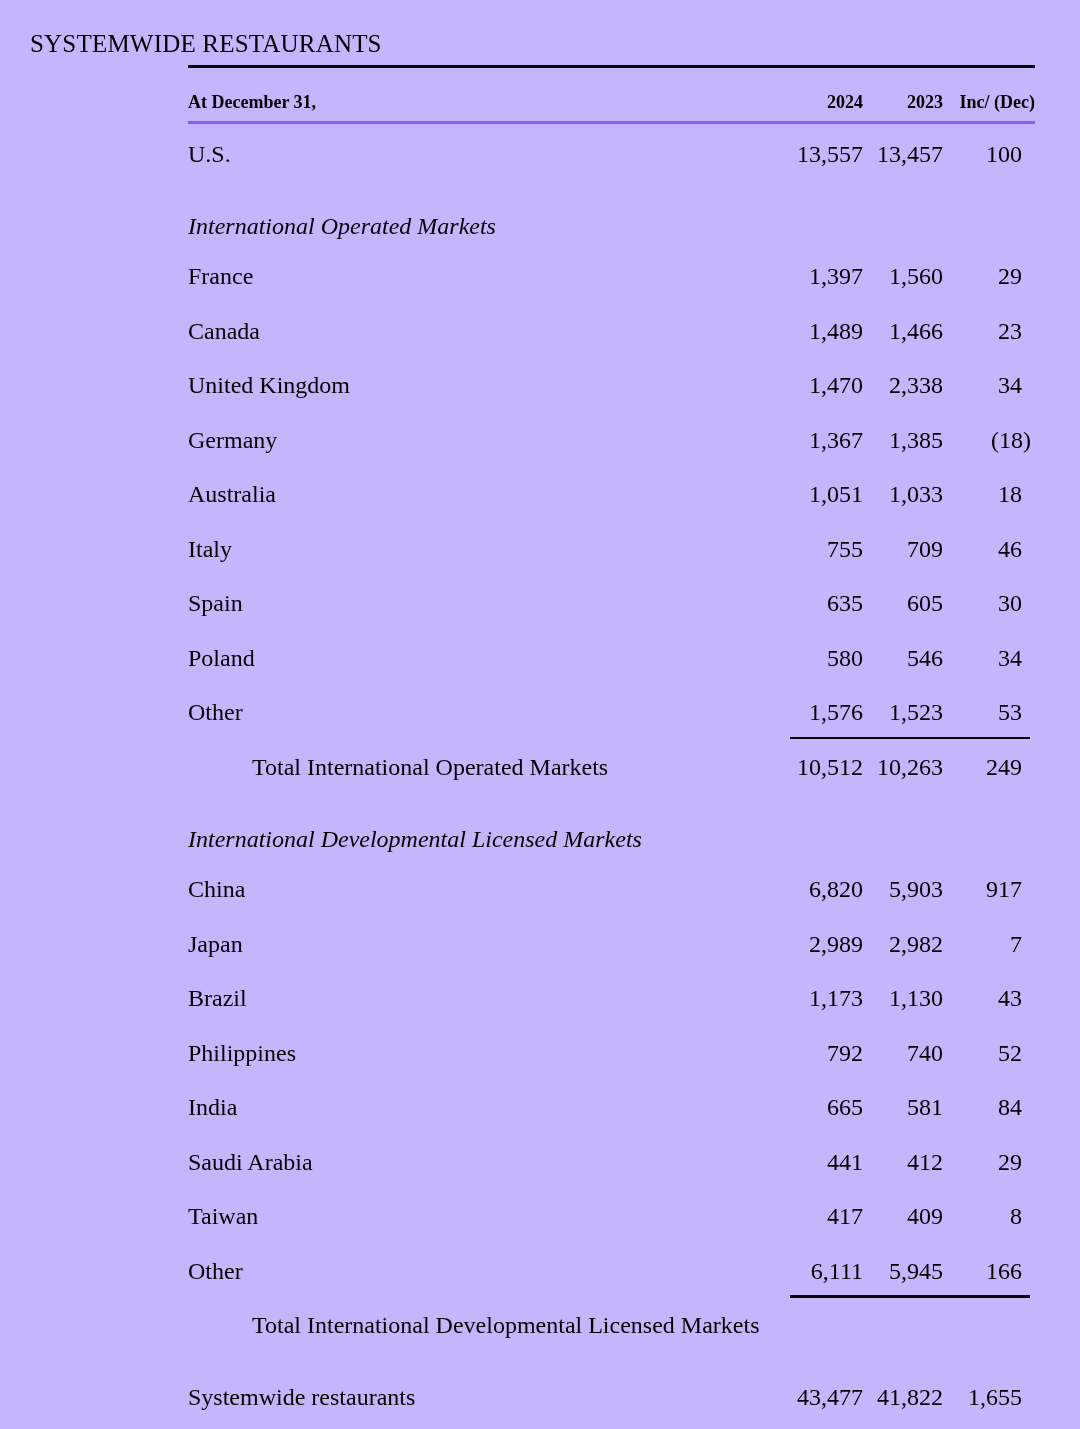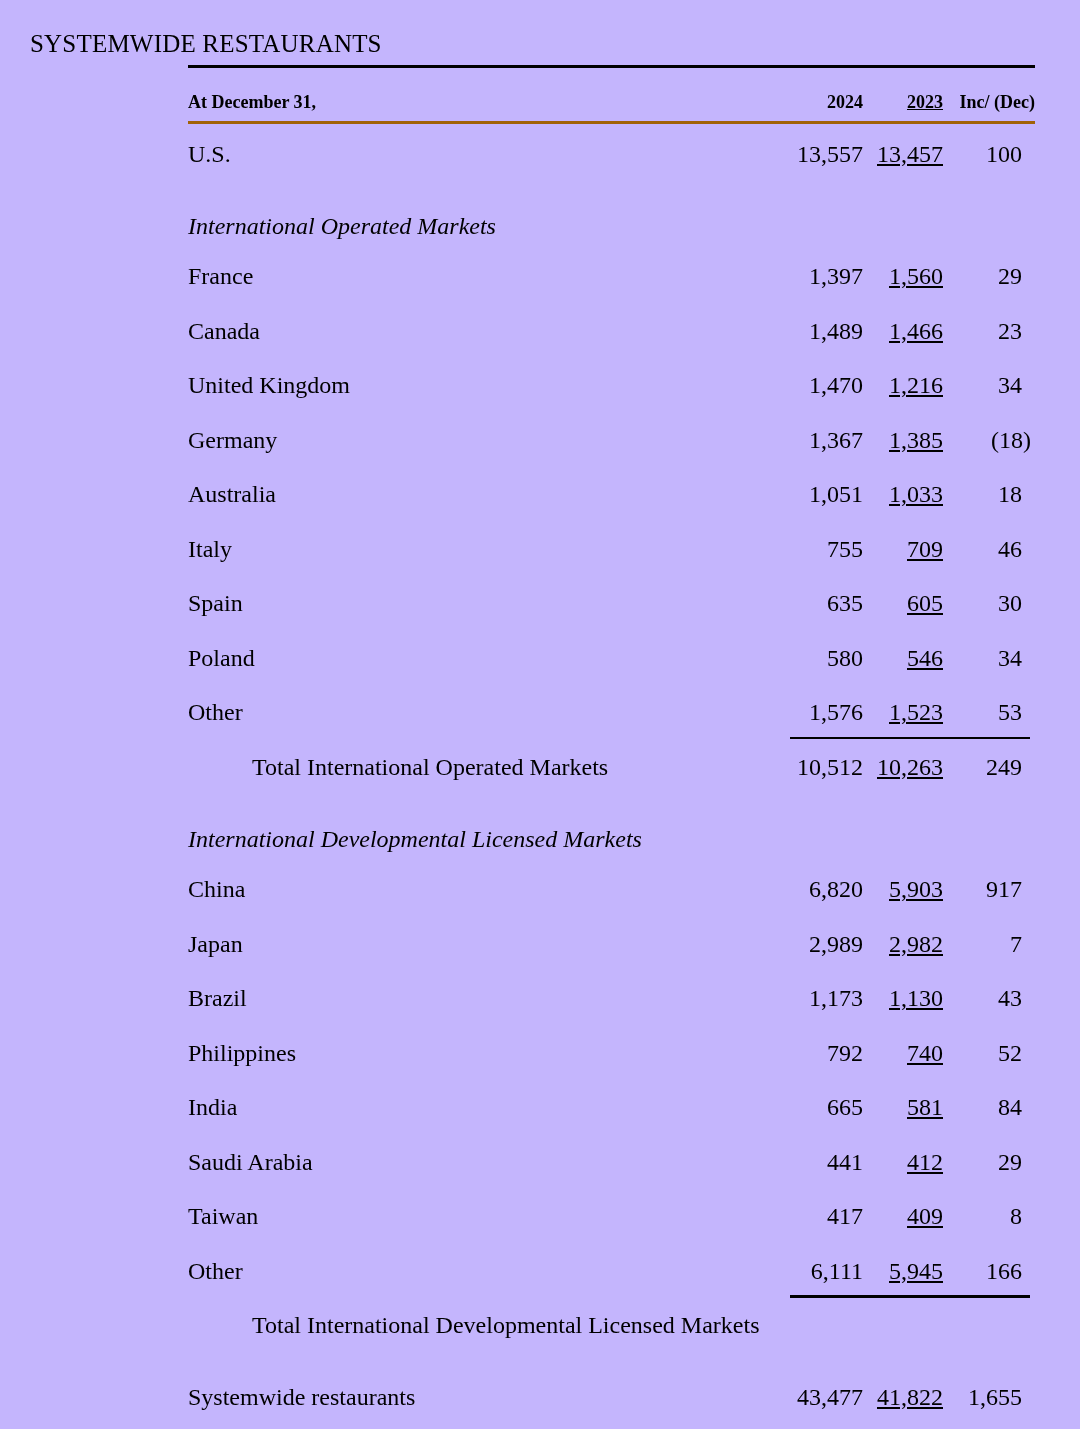--- a/index.html
+++ b/index.html
@@ -28,36 +28,36 @@
     top: 65px;
     width: 847px;
     font-size: 24px;
   }
   .rule-top { height: 3px; background: #000; }
   .header-row {
     display: flex;
     align-items: flex-end;
     height: 56px;
     box-sizing: border-box;
-    border-bottom: 3px solid #a16207;
+    border-bottom: 3px solid #8b5cf6;
     padding-bottom: 8px;
     font-weight: bold;
     font-size: 18px;
   }
   .header-row .label { flex: 1; white-space: nowrap; }
   .nums { position: relative; width: 252px; display: flex; flex: none; }
   .num {
     display: flex;
     align-items: center;
     justify-content: flex-end;
     white-space: nowrap;
     box-sizing: border-box;
   }
   .c2024 { width: 80px; }
-  .c2023 { width: 80px; text-decoration: underline; }
+  .c2023 { width: 80px; }
   .cinc  { width: 92px; padding-right: 13px; }
   .header-row .cinc { padding-right: 0; }
   .cinc.paren { padding-right: 4px; }
   .row { display: flex; height: 54.5px; }
   .row .label {
     flex: 1;
     display: flex;
     align-items: center;
     white-space: nowrap;
   }
@@ -124,21 +124,21 @@
       <div class="nums">
         <div class="num c2024">1,489</div>
         <div class="num c2023">1,466</div>
         <div class="num cinc">23</div>
       </div>
     </div>
         <div class="row type-data">
       <div class="label">United Kingdom</div>
       <div class="nums">
         <div class="num c2024">1,470</div>
-        <div class="num c2023">1,216</div>
+        <div class="num c2023">2,338</div>
         <div class="num cinc">34</div>
       </div>
     </div>
         <div class="row type-data">
       <div class="label">Germany</div>
       <div class="nums">
         <div class="num c2024">1,367</div>
         <div class="num c2023">1,385</div>
         <div class="num cinc paren">(18)</div>
       </div>

